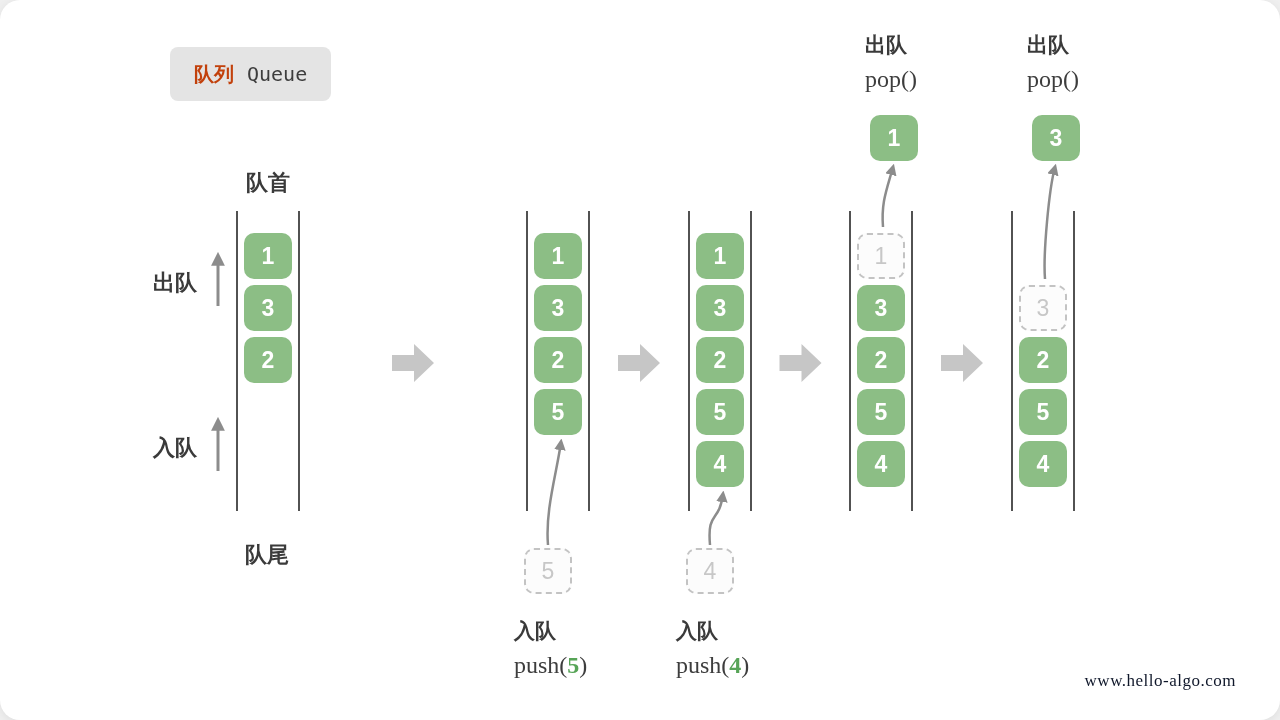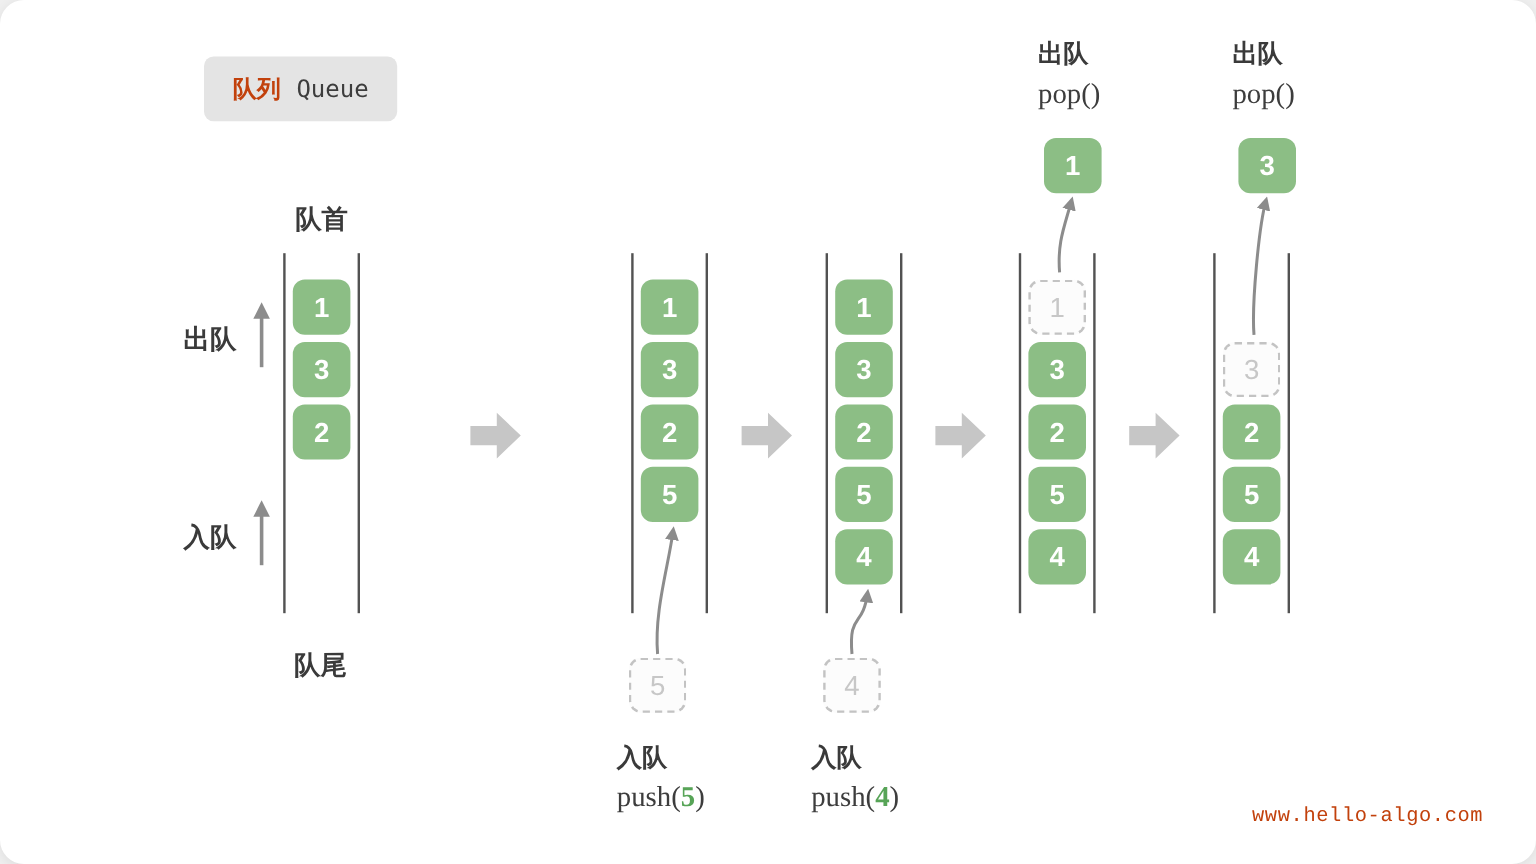--- a/index.html
+++ b/index.html
@@ -58,22 +58,22 @@
   }
   .op-label .code .arg { color: #57a457; font-weight: 700; }
 
   svg.overlay {
     position: absolute; left: 0; top: 0; width: 1280px; height: 720px;
     pointer-events: none;
   }
 
   .watermark {
     position: absolute; right: 44px; top: 671px;
-    font-size: 17px; color: #c2410c; letter-spacing: 0.5px;
-    font-family: Liberation Mono, monospace;
+    font-size: 17px; color: #0f172a; letter-spacing: 0.5px;
+    font-family: Liberation Serif, serif;
   }
 </style>
 </head>
 <body>
 
 <div class="canvas">
 
   <div class="badge">
     <span class="zh">队列</span>
     <span class="en">Queue</span>

